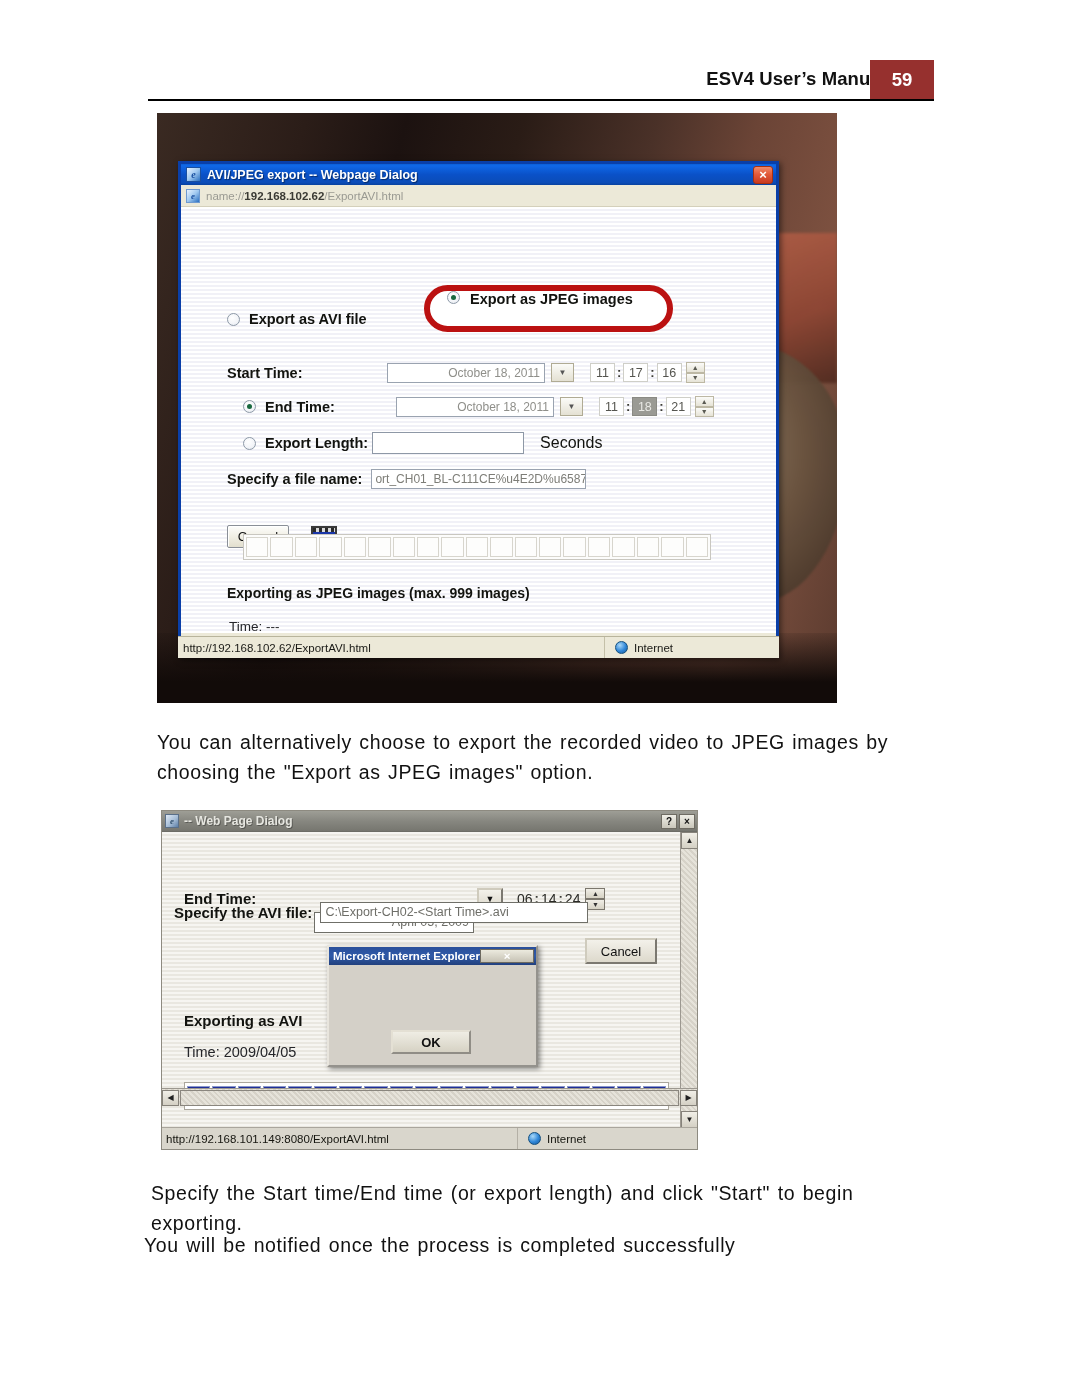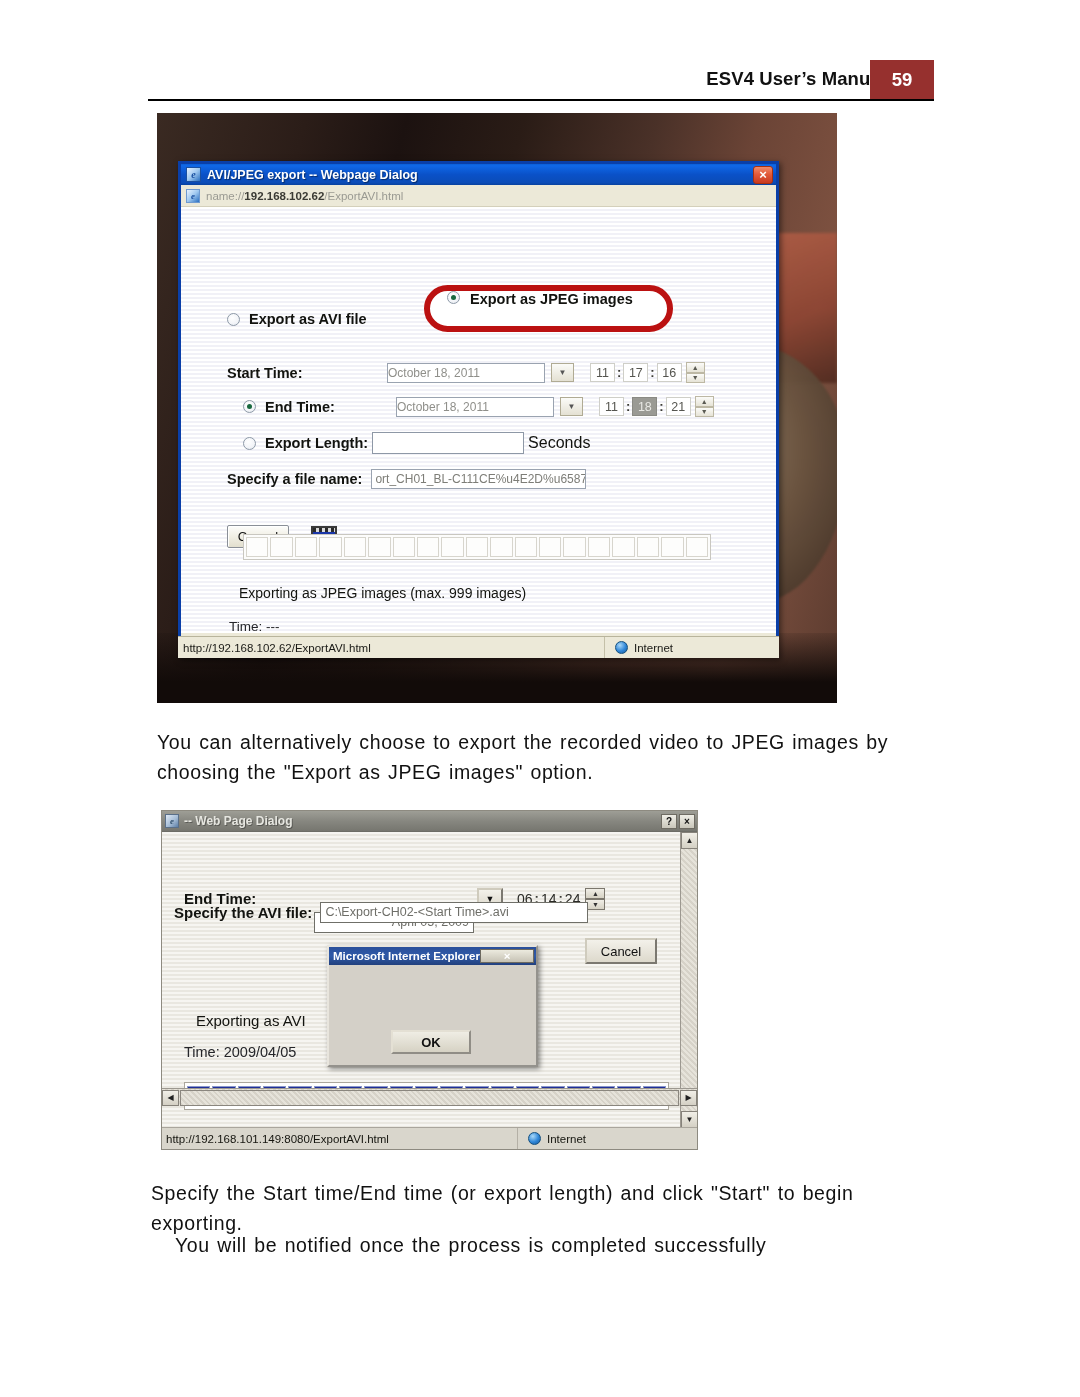--- a/index.html
+++ b/index.html
@@ -200,20 +200,21 @@
     padding-left: 17px;
     gap: 10px;
   }
 
   .date-field {
     width: 158px; height: 20px;
     background: #fff;
     border: 1px solid #9aa3b0;
     font-size: 12px;
     color: #8f8f8a;
+    text-align: right;
     padding-right: 4px;
     line-height: 18px;
     white-space: nowrap;
   }
   .spin-btn {
     width: 23px; height: 19px;
     background: linear-gradient(180deg,#fbfbf8,#e4e1d3);
     border: 1px solid #b0ab94;
     display:flex;align-items:center;justify-content:center;
     font-size: 8px; color:#555;
@@ -276,21 +277,21 @@
   }
   .film-icon::before, .film-icon::after {
     content:"";
     position:absolute; left:0; width:100%; height:4px;
     background: repeating-linear-gradient(90deg,#2a2a2a 0 3px, #d8d8d8 3px 6px);
   }
   .film-icon::before { top:0; }
   .film-icon::after { bottom:0; }
 
   .status-head {
-    font-weight:normal; font-size:14px; color:#12130f; white-space:nowrap;margin-left:12px;
+    font-weight:bold; font-size:14px; color:#12130f; white-space:nowrap;
   }
   .time-line { font-size: 13.5px; color:#25262a; }
 
   .progress-outer {
     position:absolute;
     left: 62px; top: 327px;
     width: 468px; height: 26px;
     border: 1px solid #c9c7c0;
     background: #fcfcfb;
     display:flex; align-items:center;
@@ -330,21 +331,21 @@
   .para {
     position: absolute;
     font-size: 19.5px;
     line-height: 30px;
     color: #111;
     letter-spacing: .6px;
     word-spacing: 1.5px;
   }
   #para1 { left: 157px; top: 727px; width: 760px; }
   #para2 { left: 151px; top: 1178px; width: 760px; }
-  #para3 { left: 175px; top: 1230px; width: 760px; }
+  #para3 { left: 144px; top: 1230px; width: 760px; }
 
   
   .fig2 {
     position: absolute;
     left: 161px; top: 810px;
     width: 537px; height: 340px;
     background: #d9d6cc;
     border: 1px solid #8d8a80;
     overflow: hidden;
     font-size: 12px;
@@ -572,21 +573,21 @@
           <span class="updown">
             <div>▲</div>
             <div>▼</div>
           </span>
         </div>
 
         <div class="row" style="left:62px; top:225px; gap:0;">
           <span class="radio"></span>
           <span class="lbl-bold" style="margin-left:9px;">Export Length:</span>
           <span class="plain-input" style="margin-left:4px;"></span>
-          <span class="lbl-bold" style="margin-left:4px; font-weight:normal; font-size:16px;">Seconds</span>
+          <span class="lbl-bold" style="margin-left:16px; font-weight:normal; font-size:16px;">Seconds</span>
         </div>
 
         <div class="row" style="left:46px; top:262px;">
           <span class="lbl-bold">Specify a file name:</span>
           <span class="fname-input" style="margin-left:9px;">ort_CH01_BL-C111CE%u4E2D%u6587_.jpg</span>
         </div>
 
         <div class="row" style="left:46px; top:318px;">
           <span class="btn-cancel">Cancel</span>
           <span class="film-icon"></span>

